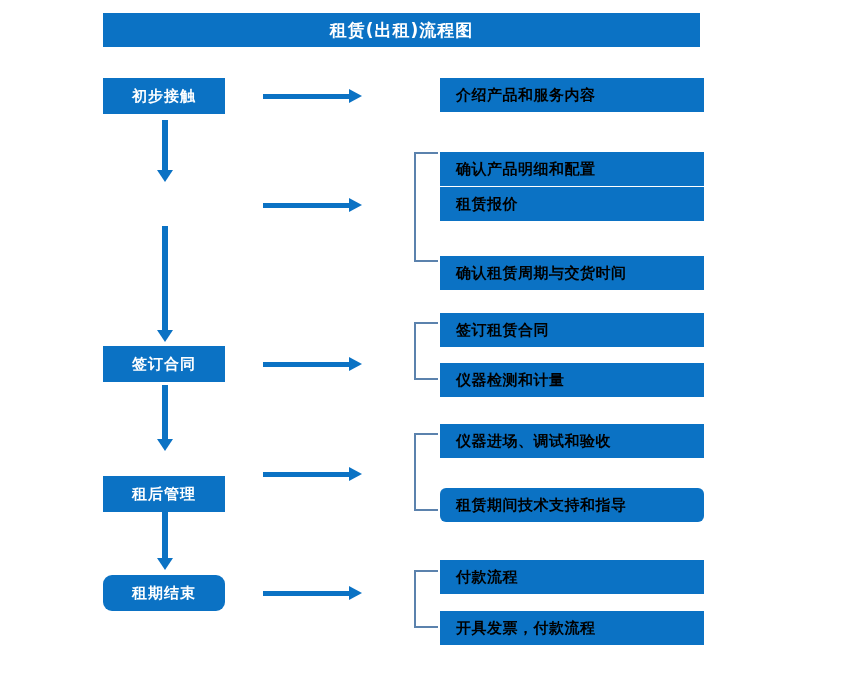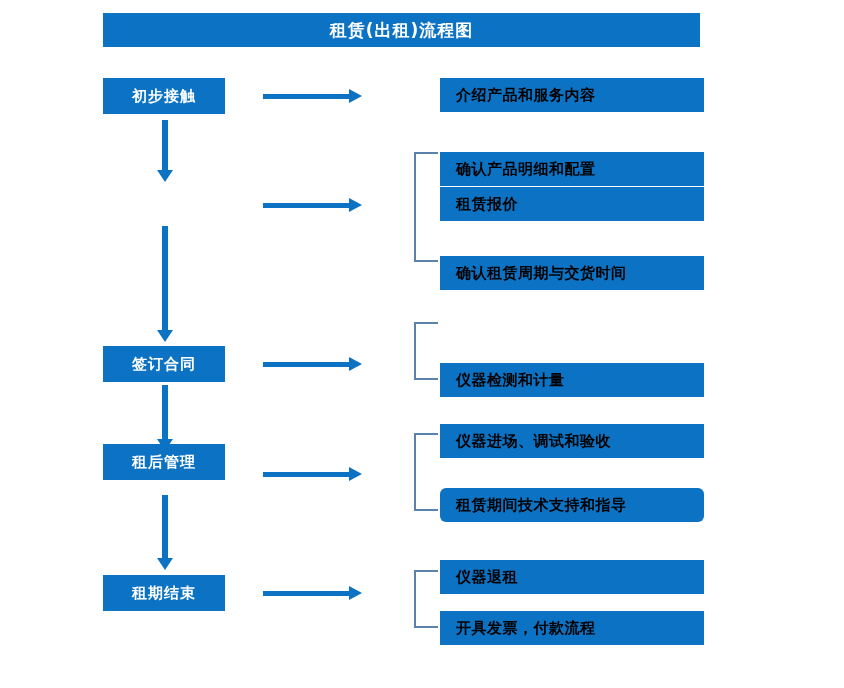--- a/index.html
+++ b/index.html
@@ -131,22 +131,22 @@
 </style>
 </head>
 <body>
 
 <div id="canvas">
 
   <div class="title-bar">租赁(出租)流程图</div>
 
   <div class="stage-box" style="top:78px;">初步接触</div>
   <div class="stage-box" style="top:346px;">签订合同</div>
-  <div class="stage-box" style="top:444px;font-family:Liberation Serif, serif;">租后管理</div>
-  <div class="stage-box" style="top:575px;">租期结束</div>
+  <div class="stage-box" style="top:476px;font-family:Liberation Serif, serif;">租后管理</div>
+  <div class="stage-box" style="top:575px;border-radius:9px;">租期结束</div>
 
   <div class="v-arrow" style="top:120px; height:62px;">
     <div class="shaft" style="height:50px;"></div>
     <div class="head" style="top:50px;"></div>
   </div>
   <div class="v-arrow" style="top:226px; height:116px;">
     <div class="shaft" style="height:104px;"></div>
     <div class="head" style="top:104px;"></div>
   </div>
   <div class="v-arrow" style="top:385px; height:66px;">
@@ -181,19 +181,20 @@
 
   <div class="bracket" style="top:152px; height:110px;"></div>
   <div class="bracket" style="top:322px; height:58px;"></div>
   <div class="bracket" style="top:433px; height:78px;"></div>
   <div class="bracket" style="top:570px; height:58px;"></div>
 
   <div class="detail-box" style="top:78px;">介绍产品和服务内容</div>
   <div class="detail-box" style="top:135px;margin-top:17px;">确认产品明细和配置</div>
   <div class="detail-box" style="top:187px;font-family:Liberation Serif, serif;">租赁报价</div>
   <div class="detail-box" style="top:256px;">确认租赁周期与交货时间</div>
+  <div class="detail-box" style="top:313px;">签订租赁合同</div>
   <div class="detail-box" style="top:424px;">仪器进场、调试和验收</div>
   <div class="detail-box" style="top:363px;">仪器检测和计量</div>
   <div class="detail-box" style="top:488px;border-radius:6px;">租赁期间技术支持和指导</div>
-  <div class="detail-box" style="top:560px;">仪器退租</div>
+  <div class="detail-box" style="top:560px;">付款流程</div>
   <div class="detail-box" style="top:611px;">开具发票，付款流程</div>
 
 </div>
 
 </body></html>

